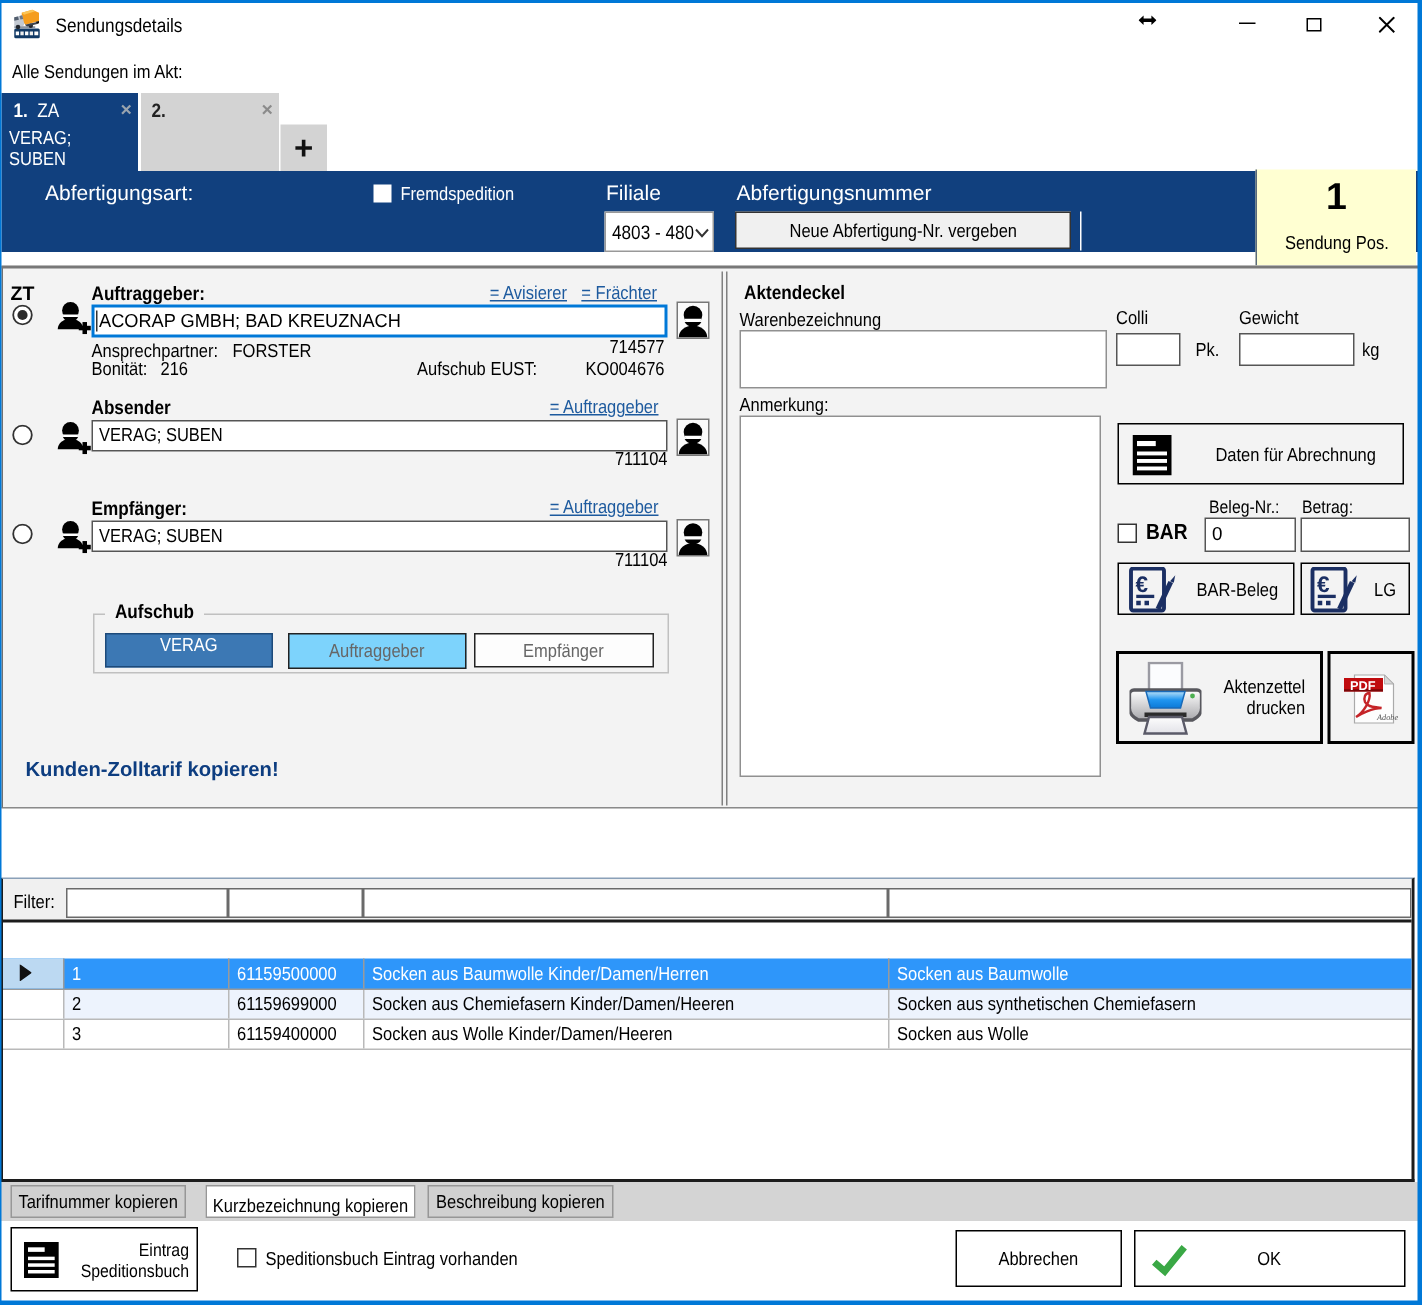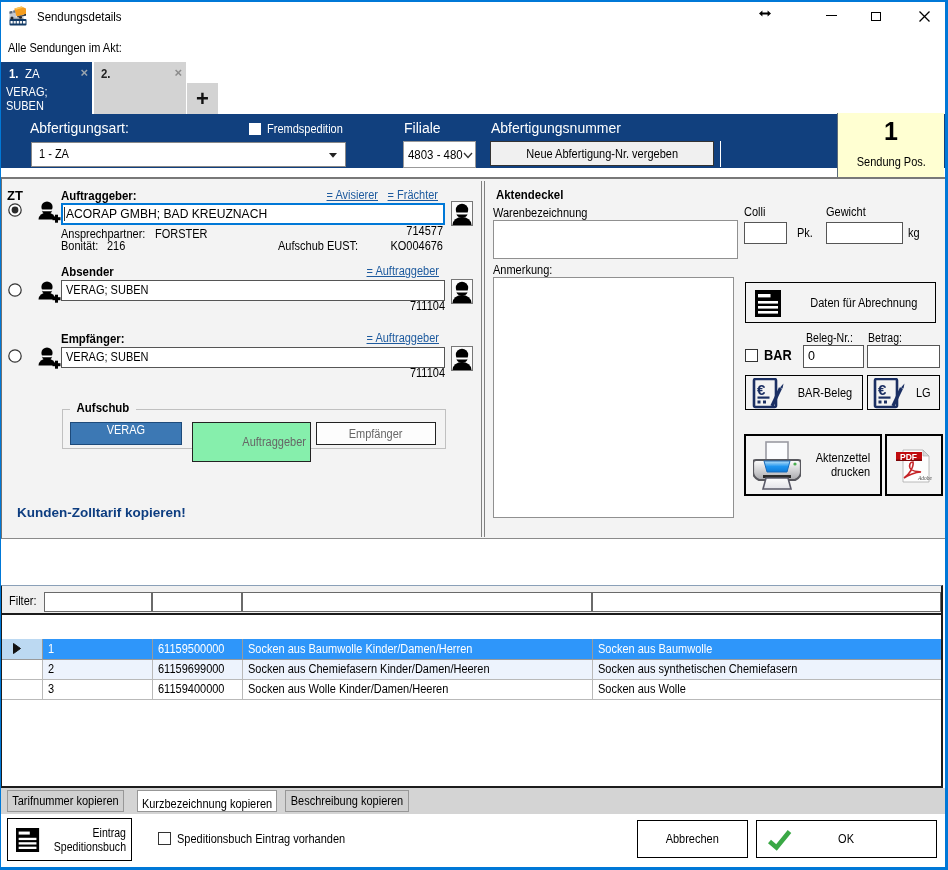--- a/index.html
+++ b/index.html
@@ -61,26 +61,20 @@
   <div class="abs" style="right:4px;top:3px;font-size:13px;color:#8b8b8b;font-weight:bold;">×</div>
 </div>
 <div class="abs" style="left:187px;top:83px;width:31px;height:31px;background:#d3d3d3;display:flex;align-items:center;justify-content:center;font-size:22px;font-weight:bold;color:#111;">+</div>
 
 <div class="abs navy" style="left:1px;top:114px;width:946px;height:54px;">
   <div class="abs" style="left:29px;top:6px;font-size:14px;color:#fff;">Abfertigungsart:</div>
   <div class="abs" style="left:248px;top:9px;width:12px;height:12px;background:#fff;"></div>
   <div class="abs sx" style="left:266px;top:8px;font-size:12.5px;color:#fff;">Fremdspedition</div>
   <div class="abs" style="left:403px;top:6px;font-size:14px;color:#fff;">Filiale</div>
   <div class="abs" style="left:490px;top:6px;font-size:14px;color:#fff;">Abfertigungsnummer</div>
-  <div class="abs" style="left:30px;top:28px;width:315px;height:25px;background:#fff;border:1px solid #888;">
-    <div class="abs sx" style="left:7px;top:4px;font-size:12.5px;">1 - ZA</div>
-    <svg class="abs" style="right:8px;top:10px;" width="8" height="5" viewBox="0 0 8 5">
-          <path d="M0 0 L8 0 L4 4.8 Z" fill="#222"></path>
-        </svg>
-  </div>
   <div class="abs" style="left:402px;top:27px;width:73px;height:27px;background:#fff;border:1px solid #999;overflow:hidden;">
     <div class="abs sx" style="left:4px;top:5px;font-size:13px;">4803 - 480</div>
     <svg class="abs" style="right:2px;top:10px;background:#fff;" width="10" height="7" viewBox="0 0 10 7">
           <path d="M1 1 L5 5.5 L9 1" stroke="#333" stroke-width="1.3" fill="none"></path>
         </svg>
   </div>
   <div class="abs" style="left:489px;top:27px;width:224px;height:25px;background:#f0f0f0;border:1px solid #333;display:flex;align-items:center;justify-content:center;font-size:12.5px;">
         <span class="sxc">Neue Abfertigung-Nr. vergeben</span>
       </div>
   <div class="abs" style="left:719px;top:27px;width:1px;height:26px;background:#fff;"></div>
@@ -176,21 +170,21 @@
     <path d="M0.5 23 a9.5 8 0 0 1 19 0 Z" fill="#000"></path>
   </svg>
 </div>
 <div class="abs sxr" style="left:343px;top:366px;width:102px;text-align:right;font-size:12.5px;">711104</div>
 
 <div class="abs" style="left:62px;top:409px;width:384px;height:40px;border:1px solid #c0c0c0;"></div>
 <div class="abs b" style="left:70px;top:400px;font-size:13px;background:#f3f3f3;padding:0 3px;"><span class="sxc">Aufschub</span></div>
 <div class="abs" style="left:70px;top:422px;width:112px;height:23px;background:#3c78b4;border:1px solid #1d4a7a;color:#fff;display:flex;justify-content:center;font-size:12.5px;">
       <span class="sxc">VERAG</span>
     </div>
-<div class="abs" style="left:192px;top:422px;width:119px;height:40px;background:#86efac;border:1px solid #222;color:#666;display:flex;align-items:center;justify-content:flex-end;font-size:12.5px;">
+<div class="abs" style="left:192px;top:422px;width:119px;height:24px;background:#7dd3fc;border:1px solid #222;color:#666;display:flex;align-items:center;justify-content:center;font-size:12.5px;">
       <span class="sxc">Auftraggeber</span>
     </div>
 <div class="abs" style="left:316px;top:422px;width:120px;height:23px;background:#fdfdfd;border:1px solid #222;color:#666;display:flex;align-items:center;justify-content:center;font-size:12.5px;">
       <span class="sxc">Empfänger</span>
     </div>
 
 <div class="abs b" style="left:17px;top:505px;font-size:13.5px;color:#0d3d80;white-space:nowrap;">Kunden-Zolltarif kopieren!</div>
 
 <div class="abs b sx" style="left:496px;top:187px;font-size:13px;">Aktendeckel</div>
 <div class="abs sx" style="left:493px;top:206px;font-size:12.5px;">Warenbezeichnung</div>

